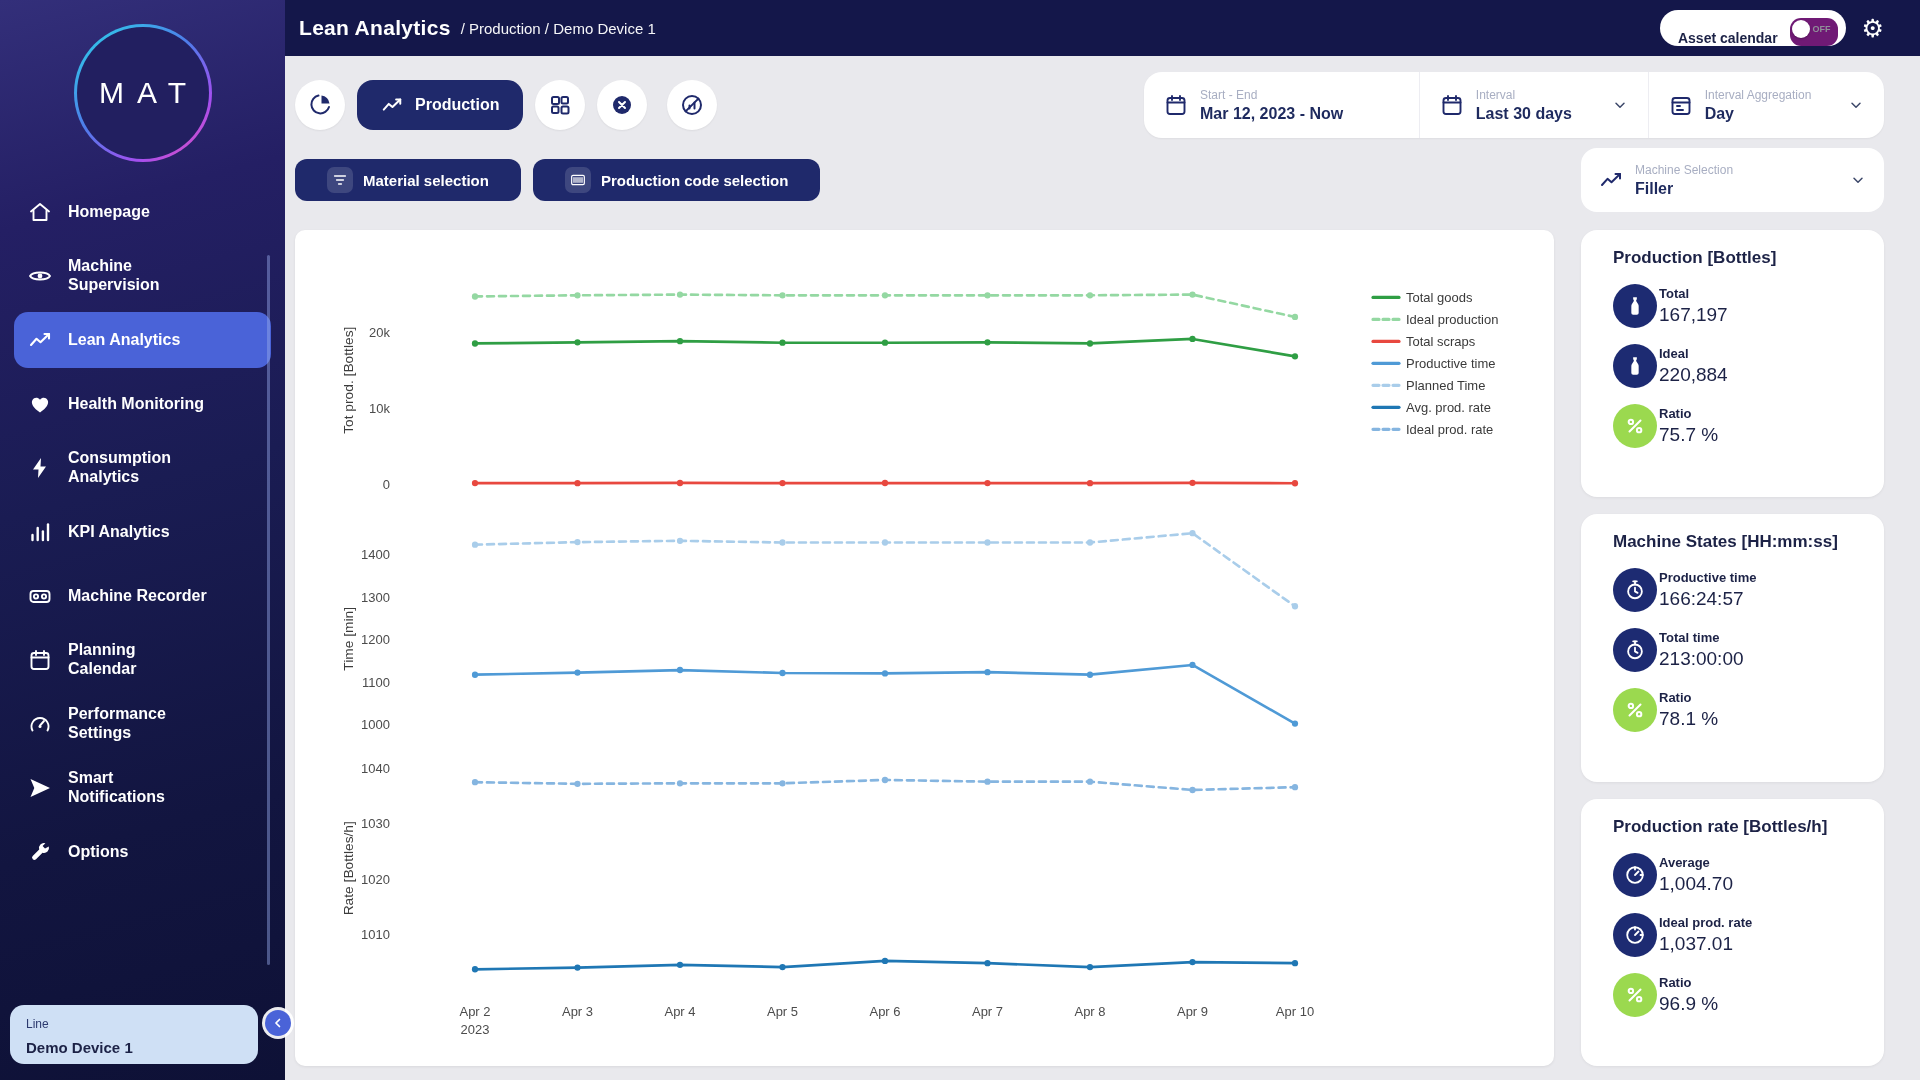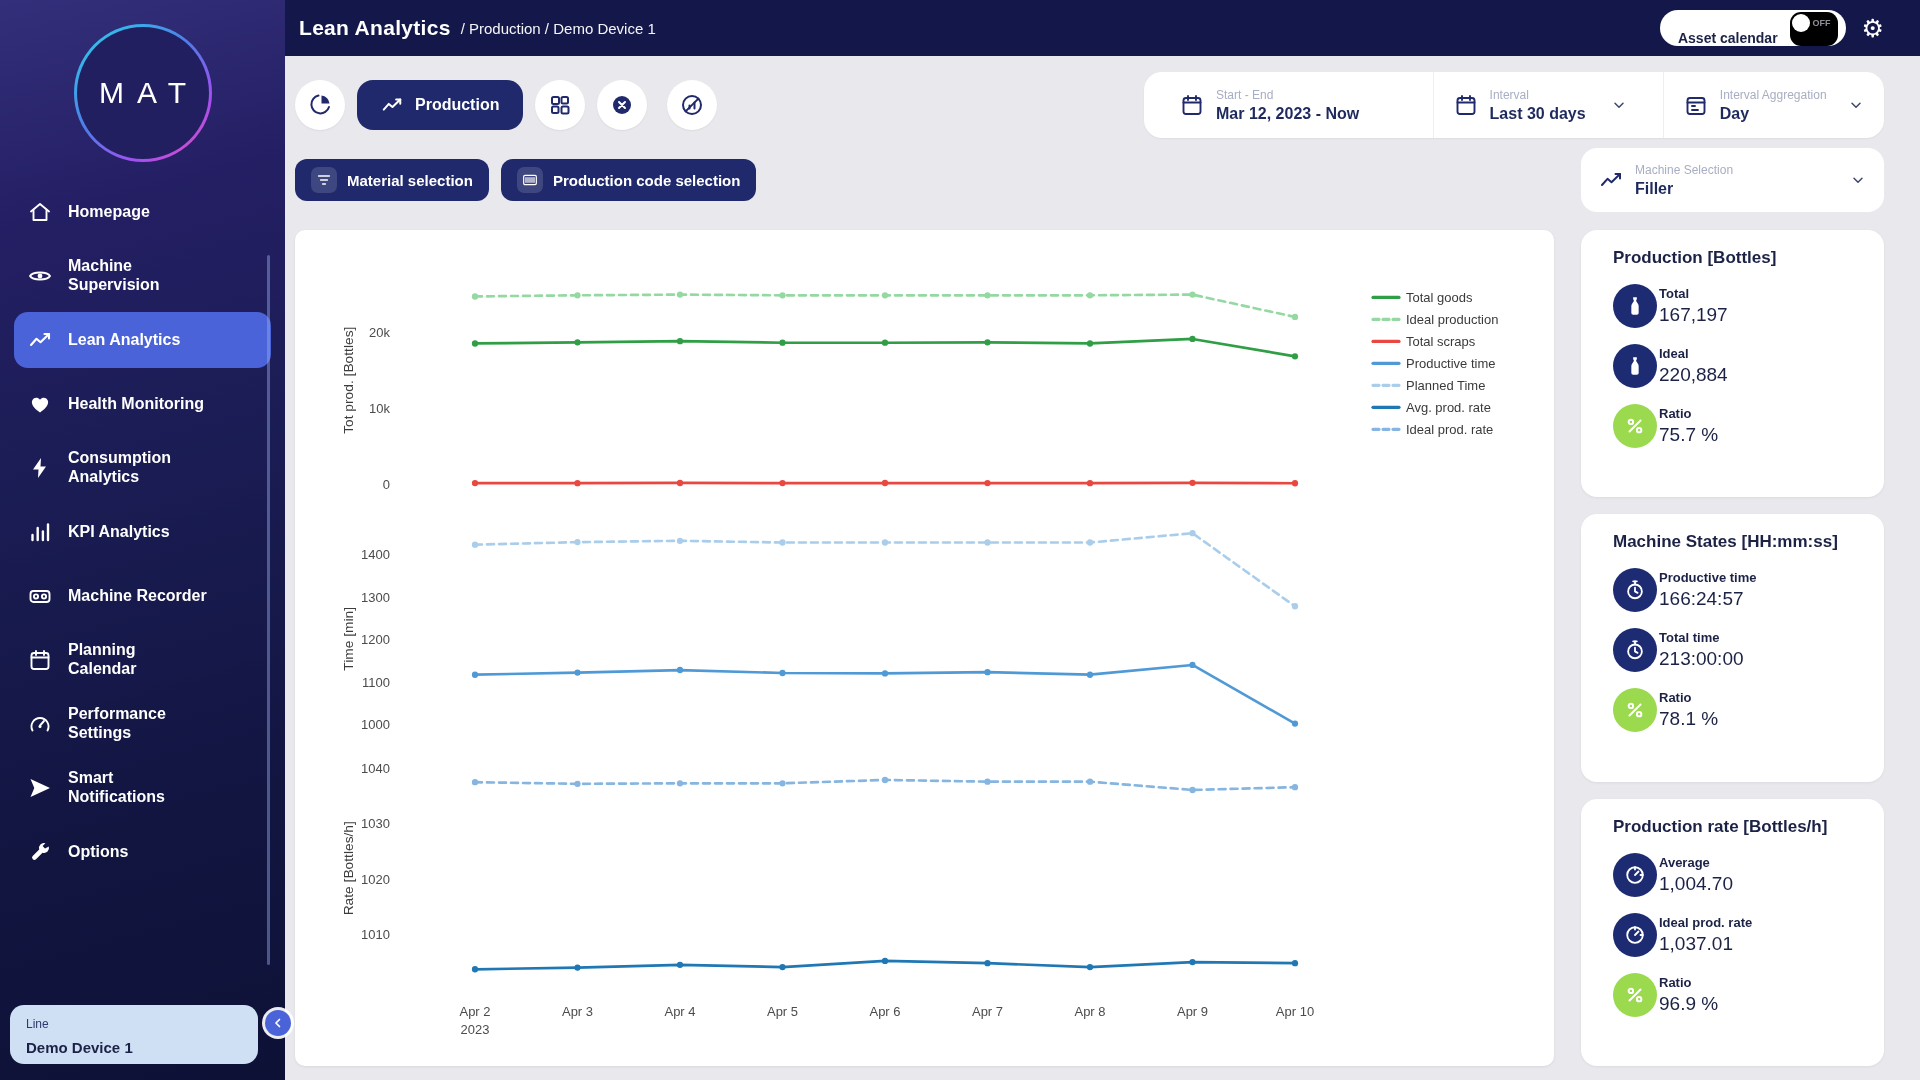--- a/index.html
+++ b/index.html
@@ -26,47 +26,47 @@
     display:flex; align-items:center; justify-content:center; color:#fff; box-shadow:0 0 0 3px rgba(255,255,255,.92); cursor:pointer; z-index:6; }
   .collapse-btn .ic { width:14px; height:14px; }
 
   
   .main { flex:1; display:flex; flex-direction:column; height:100%; min-width:0; }
   .header { height:56px; flex:0 0 56px; background:#14174a; display:flex; align-items:center; padding:0 36px 0 14px; color:#fff; }
   .header-title { font-size:21px; font-weight:700; letter-spacing:.3px; cursor:default; }
   .breadcrumb { font-size:15px; margin-left:10px; color:rgba(255,255,255,.96); }
   .asset-pill { margin-left:auto; background:#fff; height:36px; border-radius:18px; display:flex; align-items:flex-end; gap:12px; padding:12px 8px 0 18px; color:#1c2246; cursor:pointer; }
   .asset-label { font-size:14px; font-weight:700; }
-  .toggle { width:48px; height:34px; border-radius:11px; background:#000000; position:relative; cursor:pointer; }
+  .toggle { width:48px; height:28px; border-radius:11px; background:#701a75; position:relative; cursor:pointer; }
   .toggle-knob { position:absolute; left:2px; top:2px; width:18px; height:18px; border-radius:50%; background:#fff; box-shadow:0 1px 2px rgba(0,0,0,.25); }
   .toggle-state { position:absolute; right:7px; top:6px; font-size:9px; font-weight:700; color:#8f8f98; }
   .gear { margin-left:16px; font-size:25px; color:#fff; line-height:1; cursor:pointer; }
 
   .content { flex:1; padding:16px 36px 14px 10px; display:flex; flex-direction:column; min-height:0; }
   .row-top { display:flex; align-items:center; }
   .tools { display:flex; align-items:center; gap:12px; }
   .circle-btn { width:50px; height:50px; border-radius:50%; background:#fff; display:flex; align-items:center; justify-content:center;
     color:#1f296b; box-shadow:0 1px 2px rgba(0,0,0,.06); cursor:pointer; }
   .circle-btn .ic { width:24px; height:24px; }
   .production-btn { height:50px; border-radius:16px; background:#1f296b; color:#fff; display:flex; align-items:center; gap:12px;
     padding:0 24px; font-size:16px; font-weight:700; cursor:pointer; }
   .production-btn .ic { width:22px; height:22px; }
 
   .filter-card { margin-left:auto; background:#fff; border-radius:18px; height:66px; display:flex; width:740px; box-shadow:0 1px 2px rgba(0,0,0,.05); }
-  .filter-sec { display:flex; align-items:center; gap:12px; padding:0 20px; cursor:pointer;margin-left:16px; }
+  .filter-sec { display:flex; align-items:center; gap:12px; padding:0 20px; cursor:pointer; }
   .filter-sec + .filter-sec { border-left:1px solid #ededf2; }
   .sec-date { flex:1.25; } .sec-int { flex:1; } .sec-agg { flex:1.04; }
   .filter-ic { width:24px; height:24px; color:#1f296b; flex:0 0 24px; }
   .filter-label { font-size:12px; color:#a8aec2; }
   .filter-value { font-size:16px; color:#1e2a5e; font-weight:600; margin-top:3px; white-space:nowrap; }
   .chev { width:16px; height:16px; color:#3a4668; margin-left:auto; flex:0 0 16px; }
 
   .row-second { display:flex; align-items:center; margin-top:10px; }
   .sel-btn { height:42px; border-radius:12px; background:#1f296b; color:#fff; display:flex; align-items:center; gap:10px;
-    padding:0 16px; font-size:15px; font-weight:700; margin-right:12px; cursor:pointer; }
+    padding:0 32px; font-size:15px; font-weight:700; margin-right:12px; cursor:pointer; }
   .chip { width:26px; height:26px; border-radius:7px; background:rgba(255,255,255,.14); display:flex; align-items:center; justify-content:center; }
   .chip .ic { width:16px; height:16px; }
   .machine-card { margin-left:auto; width:303px; background:#fff; border-radius:16px; height:64px; display:flex; align-items:center; gap:12px; padding:0 18px; cursor:pointer; }
   .machine-card .filter-ic { color:#1f296b; }
 
   .row-main { display:flex; margin-top:18px; flex:1; gap:27px; min-height:0; }
   .chart-card { flex:1; background:#fff; border-radius:10px; box-shadow:0 1px 3px rgba(0,0,0,.07); position:relative; min-width:0; }
   #chart { position:absolute; inset:0; }
   #chart svg { font-family:"Liberation Sans", sans-serif; display:block; width:100%; height:100%; }
 

